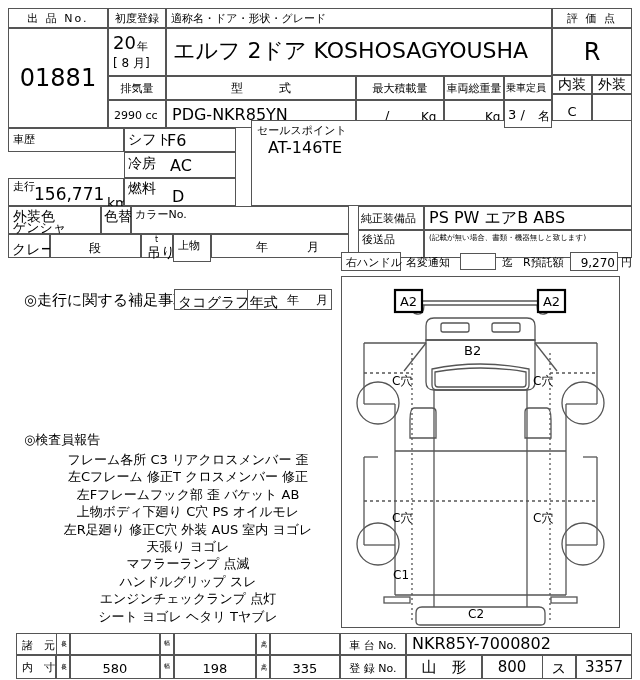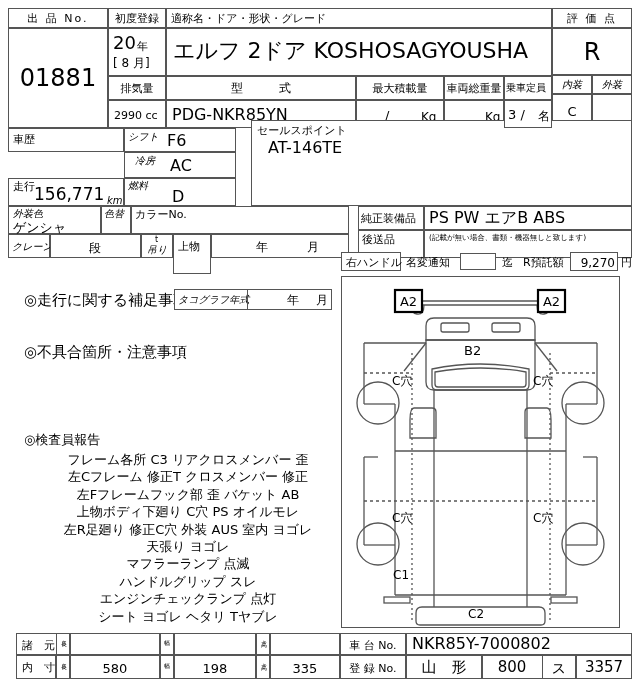--- a/index.html
+++ b/index.html
@@ -30,21 +30,21 @@
   }
   .nb { border: none; }
   .lbl {
     position: absolute;
     box-sizing: border-box;
     white-space: nowrap;
     line-height: 1;
   }
   .ctr { text-align: center; }
   .rgt { text-align: right; }
-  .t10 { font-size: 10px; font-style: italic; }
+  .t10 { font-size: 14px; }
   .t11 { font-size: 11px; }
   .t12 { font-size: 12px; }
   .t13 { font-size: 13px; }
   .t14 { font-size: 14px; }
   .t16 { font-size: 16px; }
   .t18 { font-size: 18px; }
   .t22 { font-size: 22px; }
   .t24 { font-size: 24px; }
   .spread2 { letter-spacing: 2px; }
 
@@ -191,39 +191,39 @@
   <div class="bx" style="left:123px;top:198px;width:218px;height:28px;">
     <span class="lbl t11" style="left:3px;top:2px;">カラーNo.</span>
     <span class="lbl t12" style="left:70px;top:9px;"></span>
   </div>
 
   <div class="bx" style="left:116px;top:120px;width:112px;height:24px;">
     <span class="lbl t10" style="left:3px;top:3px;">シフト</span>
     <span class="lbl t16" style="left:42px;top:4px;">F6</span>
   </div>
   <div class="bx" style="left:116px;top:144px;width:112px;height:26px;">
-    <span class="lbl t10" style="left:3px;top:3px;margin-left:7px;">冷房</span>
+    <span class="lbl t10" style="left:3px;top:3px;">冷房</span>
     <span class="lbl t16" style="left:45px;top:5px;">AC</span>
   </div>
   <div class="bx" style="left:116px;top:170px;width:112px;height:28px;">
     <span class="lbl t10" style="left:3px;top:2px;">燃料</span>
     <span class="lbl t16" style="left:47px;top:10px;">D</span>
   </div>
 
   <div class="bx" style="left:0px;top:226px;width:42px;height:24px;">
     <span class="lbl t10" style="left:3px;top:7px;">クレーン</span>
   </div>
   <div class="bx" style="left:42px;top:226px;width:91px;height:24px;">
     <span class="lbl t12" style="left:38px;top:7px;">段</span>
   </div>
   <div class="bx" style="left:133px;top:226px;width:32px;height:24px;">
     <span class="lbl t8" style="left:13px;top:1px;font-size:8px;">t</span>
     <span class="lbl t10" style="left:5px;top:10px;">吊り</span>
   </div>
-  <div class="bx" style="left:165px;top:226px;width:38px;height:40px;">
+  <div class="bx" style="left:165px;top:226px;width:38px;height:28px;font-family:Liberation Mono, monospace;">
     <span class="lbl t11" style="left:4px;top:6px;">上物</span>
   </div>
   <div class="bx" style="left:203px;top:226px;width:138px;height:24px;">
     <span class="lbl t12" style="left:44px;top:6px;">年</span>
     <span class="lbl t12" style="left:95px;top:6px;">月</span>
   </div>
 
   <div class="bx" style="left:243px;top:112px;width:381px;height:86px;">
     <span class="lbl t11" style="left:5px;top:4px;">セールスポイント</span>
     <span class="lbl t16" style="left:16px;top:19px;">AT-146TE</span>
@@ -257,21 +257,20 @@
   <div class="lbl t11" style="left:613px;top:249px;">円</div>
 
   <div class="lbl t15" style="left:16px;top:285px;font-size:15px;">◎走行に関する補足事項</div>
   <div class="bx" style="left:166px;top:281px;width:158px;height:21px;">
     <span class="lbl t10" style="left:3px;top:5px;">タコグラフ年式</span>
     <span class="lbl t12" style="left:112px;top:4px;">年</span>
     <span class="lbl t12" style="left:141px;top:4px;">月</span>
   </div>
   <div class="bx nb" style="left:166px;top:281px;width:74px;height:21px;border-right:1px solid #555;background:transparent;"></div>
 
-  <div class="lbl t15" style="left:16px;top:337px;font-size:15px;">◎不具合箇所・注意事項</div>
 
   <div class="lbl t13" style="left:16px;top:425px;">◎検査員報告</div>
 
   <div id="inspector-lines" style="position:absolute;left:30px;top:443px;width:300px;text-align:center;">
       <div class="t13" style="line-height: 17.4px; white-space: nowrap;">フレーム各所 C3  リアクロスメンバー 歪</div>
       <div class="t13" style="line-height: 17.4px; white-space: nowrap;">左Cフレーム 修正T  クロスメンバー 修正</div>
       <div class="t13" style="line-height: 17.4px; white-space: nowrap;">左Fフレームフック部 歪  バケット AB</div>
       <div class="t13" style="line-height: 17.4px; white-space: nowrap;">上物ボディ下廻り C穴  PS オイルモレ</div>
       <div class="t13" style="line-height: 17.4px; white-space: nowrap;">左R足廻り 修正C穴  外装 AUS  室内 ヨゴレ</div>
       <div class="t13" style="line-height: 17.4px; white-space: nowrap;">天張り ヨゴレ</div>

